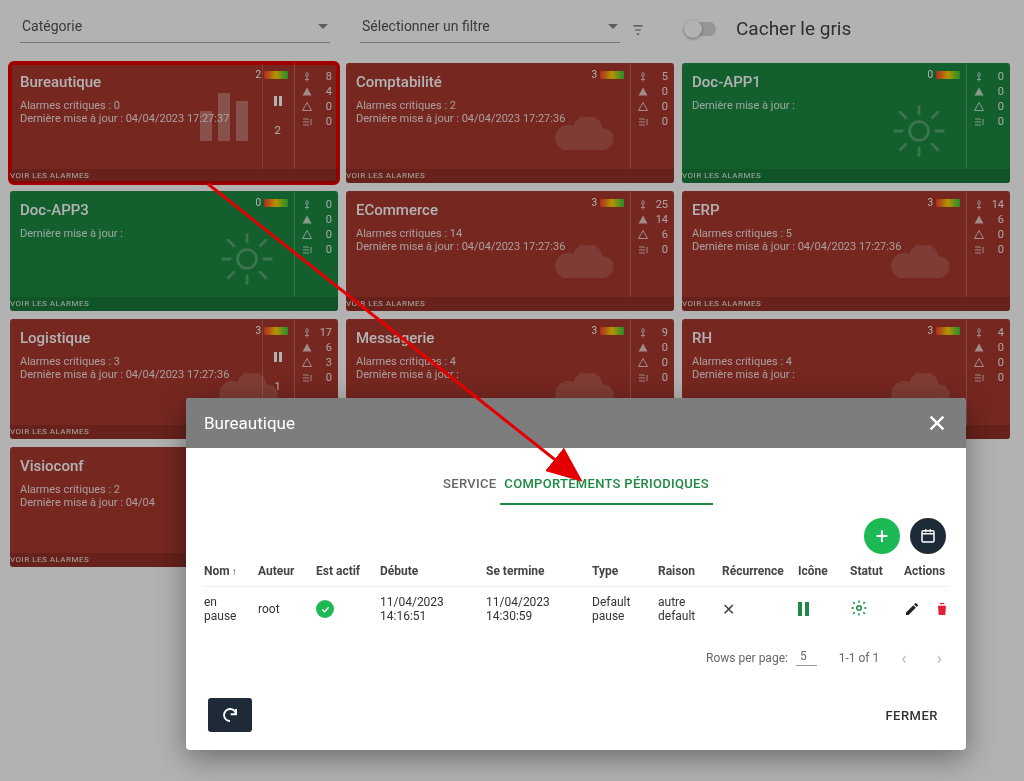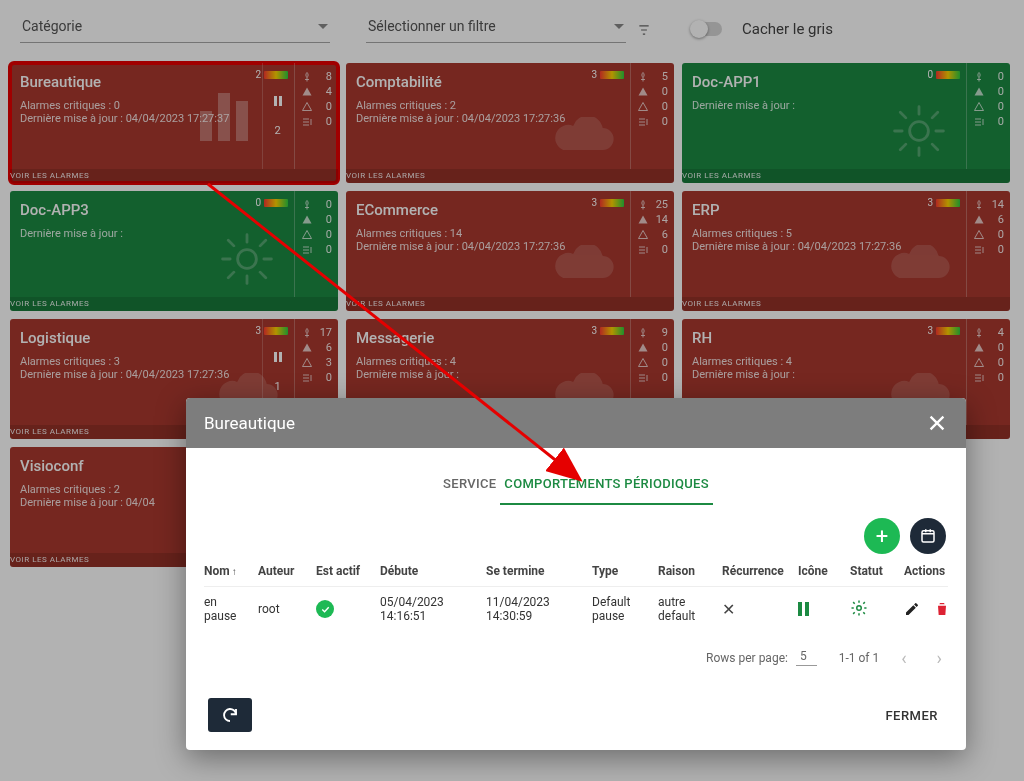--- a/index.html
+++ b/index.html
@@ -3,26 +3,26 @@
 <meta charset="utf-8">
 <style>
   *{box-sizing:border-box;margin:0;padding:0;font-family:Roboto,Arial,sans-serif}
   html,body{width:1024px;height:781px;overflow:hidden;background:#fff}
   .root{position:relative;width:1024px;height:781px;background:#fff}
   .overlay{position:absolute;inset:0;background:rgba(0,0,0,0.30);z-index:50;pointer-events:none}
   .topbar{display:flex;align-items:center;gap:10px;padding:14px 20px 20px 20px}
   .sel{position:relative;font-size:14px;color:#555;display:flex;align-items:center;justify-content:space-between;border-bottom:1px solid rgba(0,0,0,.35);padding:4px 2px 8px 2px;cursor:pointer}
   .sel .chev{width:0;height:0;border-left:5px solid transparent;border-right:5px solid transparent;border-top:5px solid #888}
   .sel1{width:310px}
-  .sel2{width:260px;margin-left:26px}
+  .sel2{width:260px;margin-left:20px}
   .funnel{width:16px;height:14px;position:relative}
   .funnel svg{width:16px;height:14px}
   .switch{width:30px;height:14px;background:#d6d6d6;border-radius:10px;position:relative;margin-left:30px}
   .switch::after{content:"";position:absolute;width:18px;height:18px;background:#fff;border-radius:50%;left:-2px;top:-2px;box-shadow:0 1px 3px rgba(0,0,0,.4)}
-  .swlbl{font-size:15px;color:#444;margin-left:10px}
+  .swlbl{font-size:19px;color:#444;margin-left:10px}
 
   .grid{display:grid;grid-template-columns:repeat(3,328px);gap:8px;padding:0 10px}
   .card{position:relative;height:120px;border-radius:3px;color:#fff;overflow:hidden}
   .card.red{background:#a9382e}
   .card.green{background:#1c8a42}
   .card .rightcol{position:absolute;right:0;top:0;bottom:14px;width:44px;border-left:1px solid rgba(255,255,255,.25);display:flex;flex-direction:column;justify-content:flex-start;padding-top:6px}
   .rc-row{display:flex;align-items:center;justify-content:space-between;padding:1px 6px;font-size:11px;color:rgba(255,255,255,.9)}
   .rc-row svg{width:12px;height:12px;opacity:.8}
   .card .footer{position:absolute;left:0;right:0;bottom:0;height:14px;background:rgba(0,0,0,.12);text-align:left;font-size:8px;letter-spacing:.5px;color:rgba(255,255,255,.9);line-height:14px}
   .card .body{position:absolute;left:10px;top:10px;right:50px;bottom:18px}
@@ -571,21 +571,21 @@
       <span>Actions</span>
     </div>
     <div class="trow">
       <span>en pause</span>
       <span>root</span>
       <span class="chk">
         <svg viewBox="0 0 24 24" stroke="#fff" stroke-width="3" fill="none">
               <path d="M5 12l5 5L19 7"></path>
             </svg>
       </span>
-      <span>05/04/2023 14:16:51</span>
+      <span>11/04/2023 14:16:51</span>
       <span>11/04/2023 14:30:59</span>
       <span>Default pause</span>
       <span>autre default</span>
       <span class="xmark">✕</span>
       <span class="picn">
             <span></span>
             <span></span>
           </span>
       <span class="gear">
         <svg viewBox="0 0 24 24" fill="none" stroke="#1c8a42" stroke-width="2">

